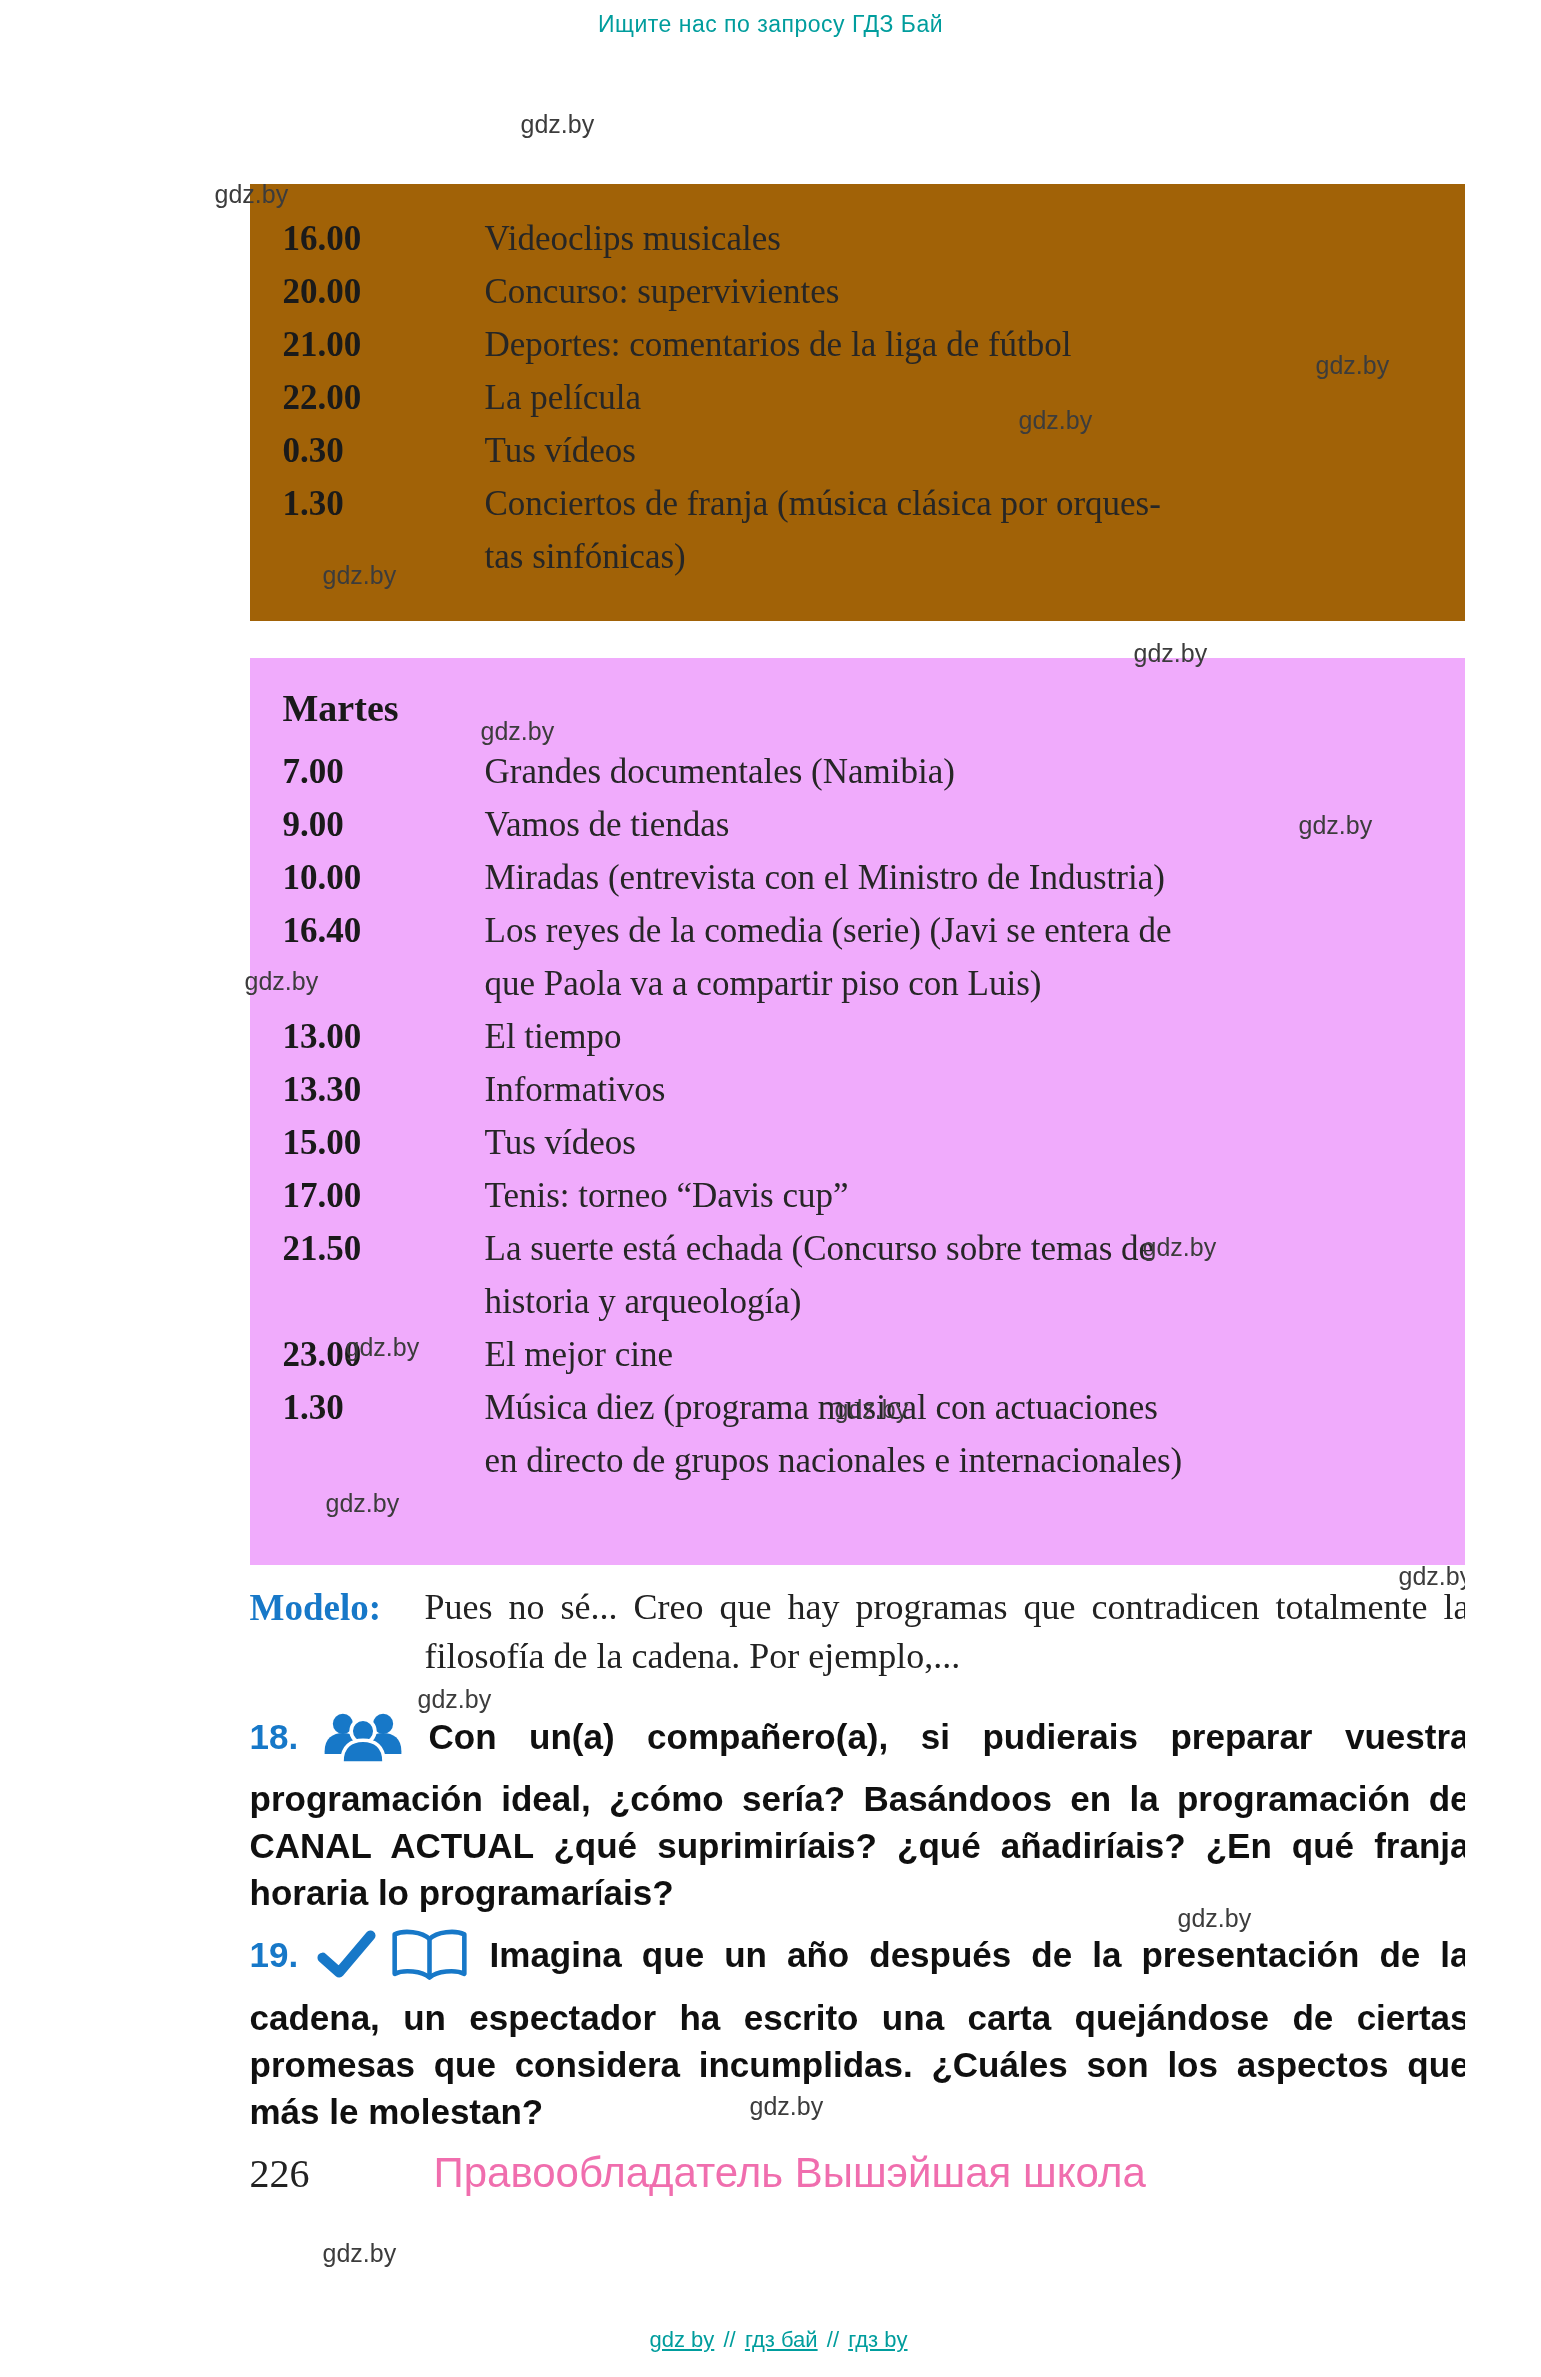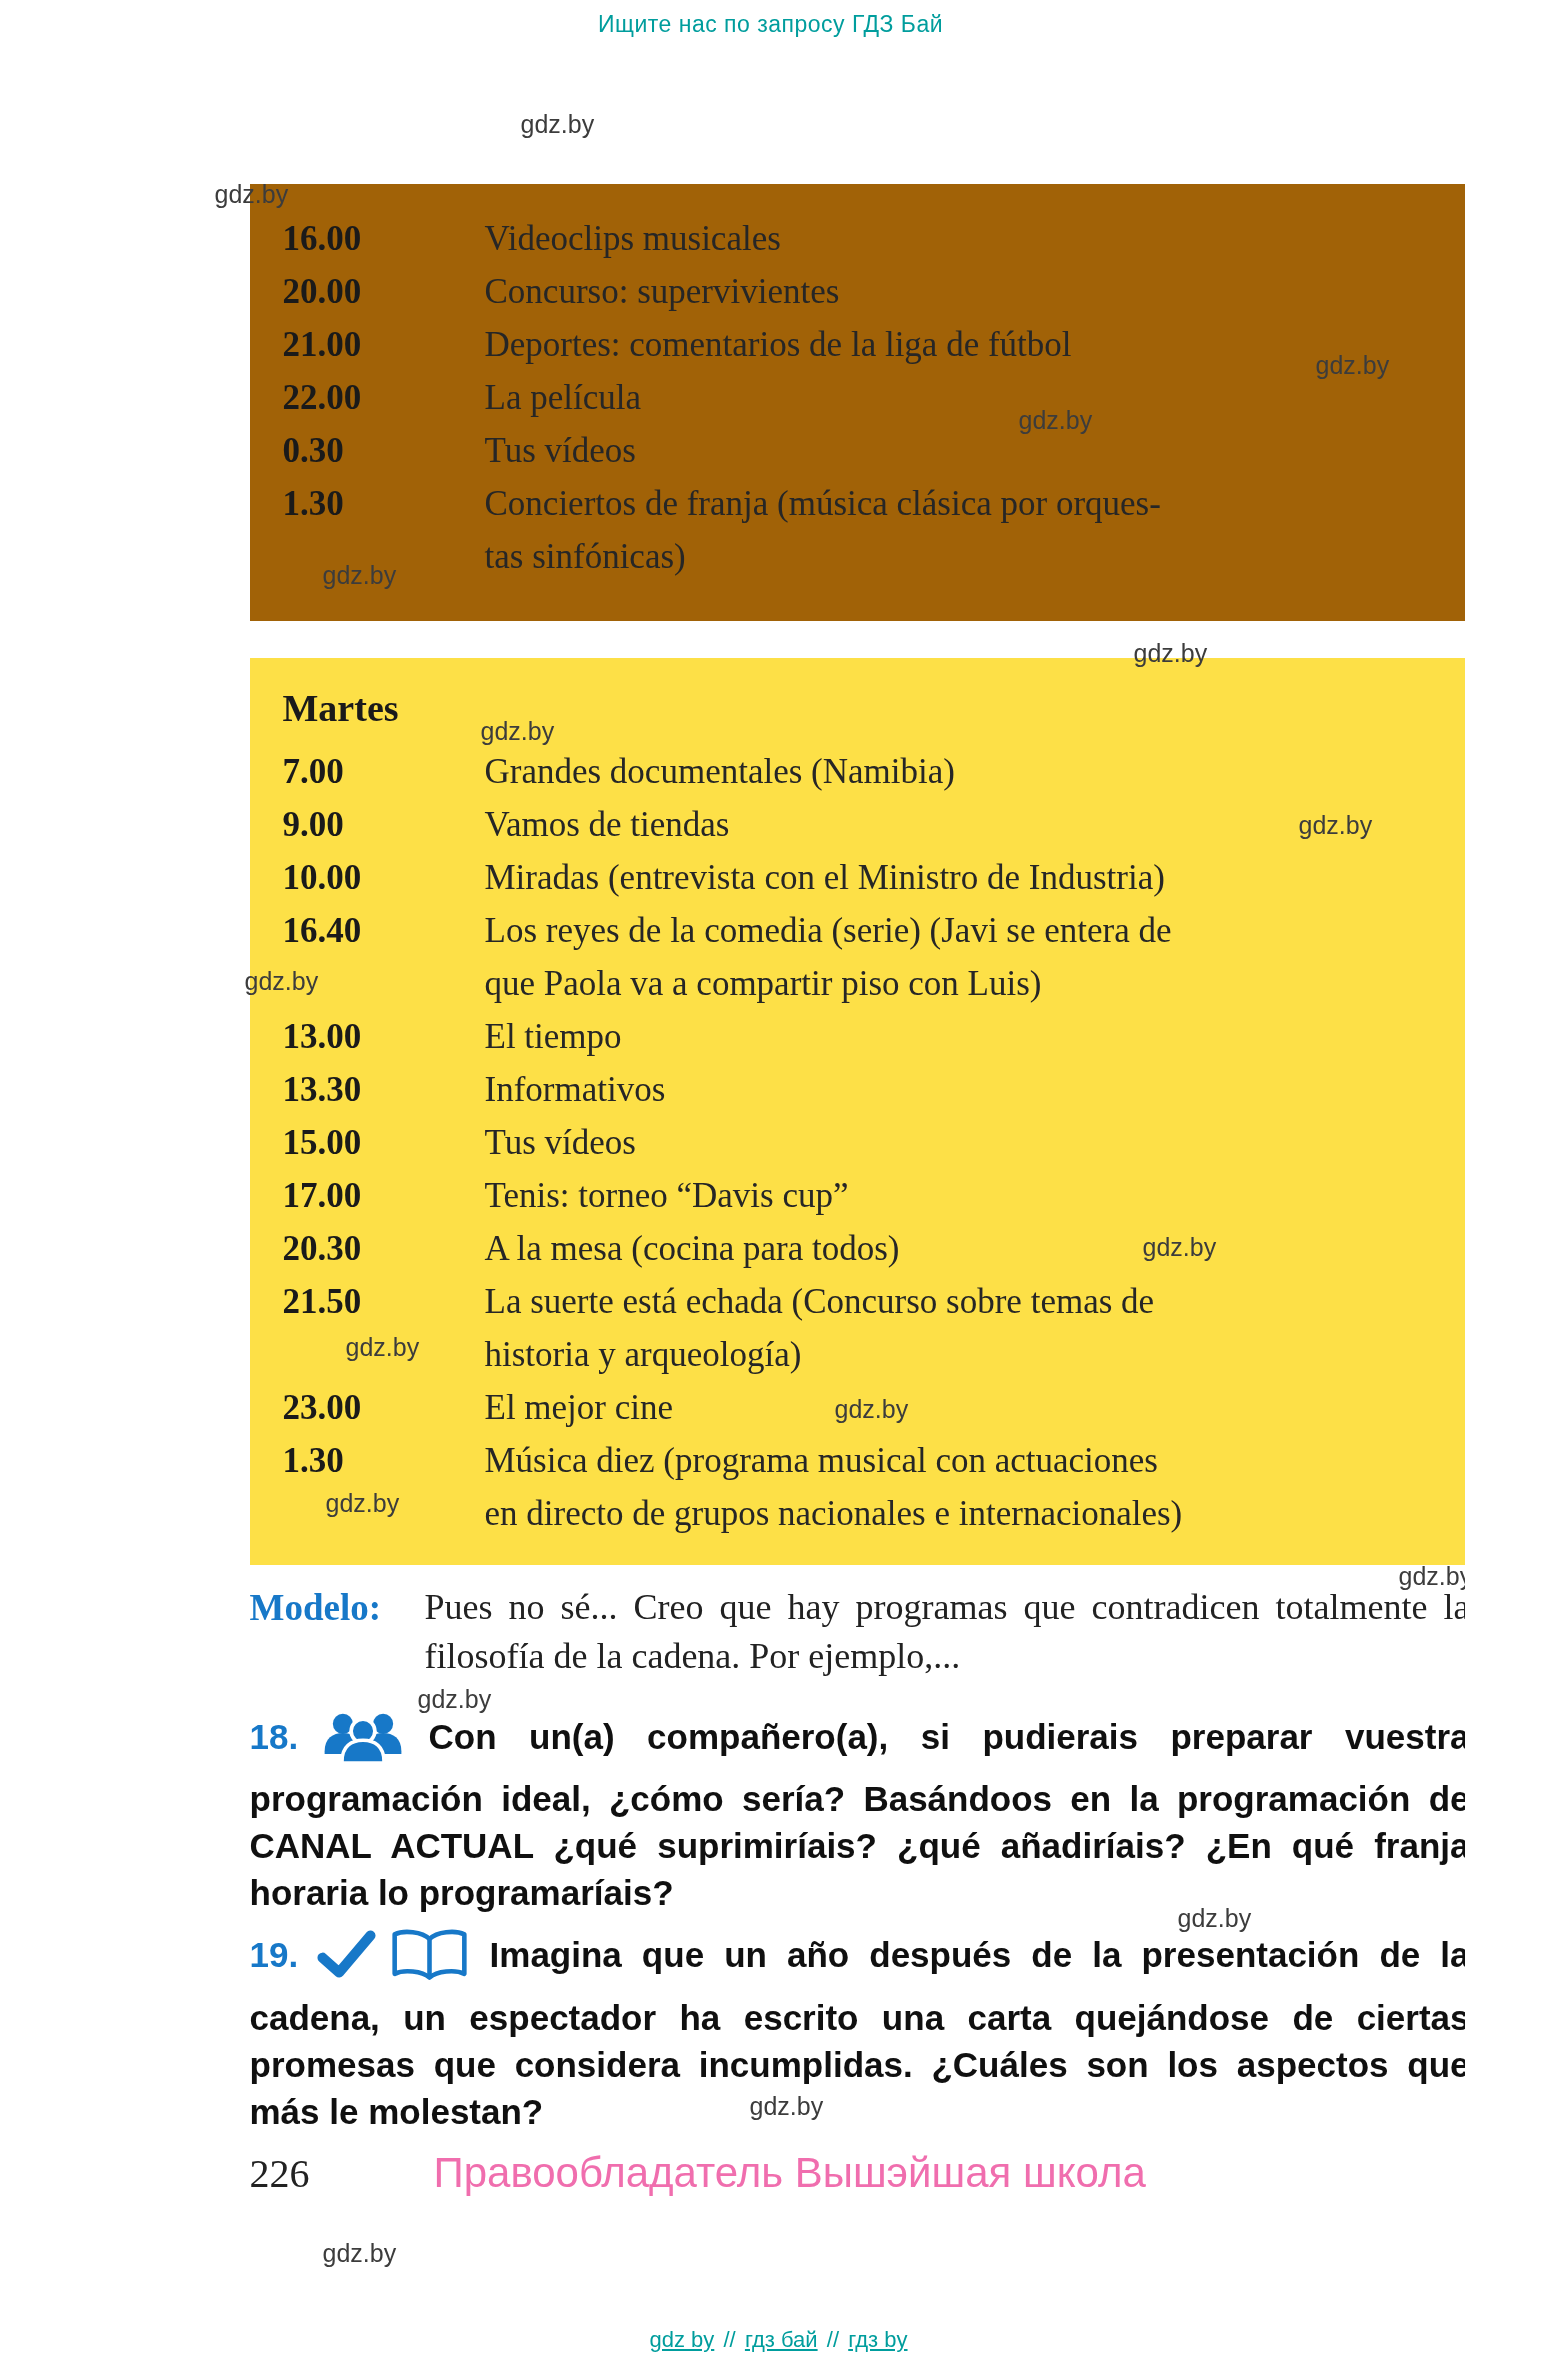--- a/index.html
+++ b/index.html
@@ -18,21 +18,21 @@
   .wm {
     position:absolute; z-index:5; white-space:nowrap;
     font-family:"Liberation Sans","DejaVu Sans",sans-serif;
     font-size:25px; color:#3c3c3c;
   }
   .block {
     position:absolute; left:173px; width:1215px; z-index:1;
     padding:27.6px 37px 26px 33px;
   }
   .block-pink { top:184px; height:437px; background:#a16207; }
-  .block-cream { top:658px; height:907px; background:#fde047; padding-top:22px; }
+  .block-cream { top:658px; height:907px; background:#f0abfc; padding-top:22px; }
   .day-title {
     font-size:38px; font-weight:bold; color:#1a1a1a;
     line-height:48px; margin:3.7px 0 13px 0;
   }
   .row { display:flex; align-items:flex-start; }
   .row .time {
     flex:0 0 202px; font-weight:bold; font-size:35px; line-height:53px; color:#1a1a1a;
   }
   .row .program {
     flex:1; font-size:35px; line-height:53px; color:#262626; white-space:pre-line;
@@ -178,24 +178,20 @@
         <div class="row">
           <span class="time">15.00</span>
           <span class="program">Tus vídeos</span>
         </div>
 
         <div class="row">
           <span class="time">17.00</span>
           <span class="program">Tenis: torneo “Davis cup”</span>
         </div>
 
-        <div class="row">
-          <span class="time">20.30</span>
-          <span class="program">A la mesa (cocina para todos)</span>
-        </div>
 
         <div class="row">
           <span class="time">21.50</span>
           <span class="program">La suerte está echada (Concurso sobre temas de
 historia y arqueología)</span>
         </div>
 
         <div class="row">
           <span class="time">23.00</span>
           <span class="program">El mejor cine</span>

